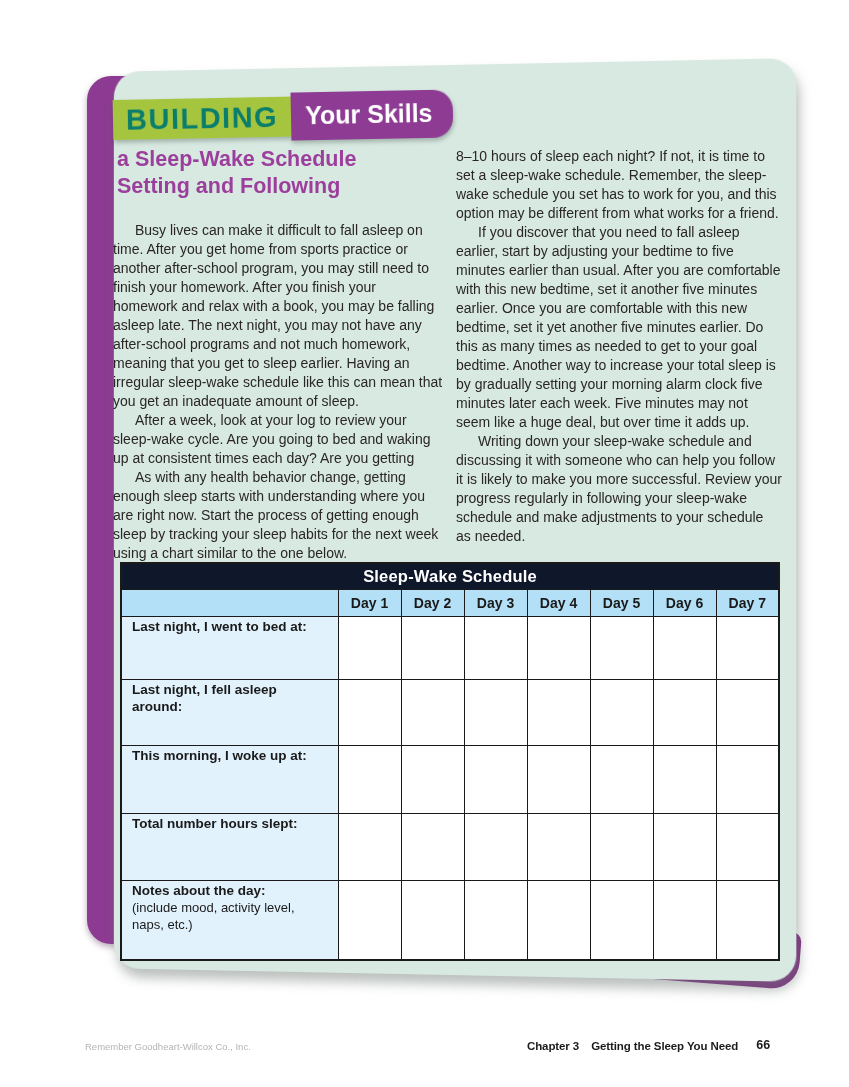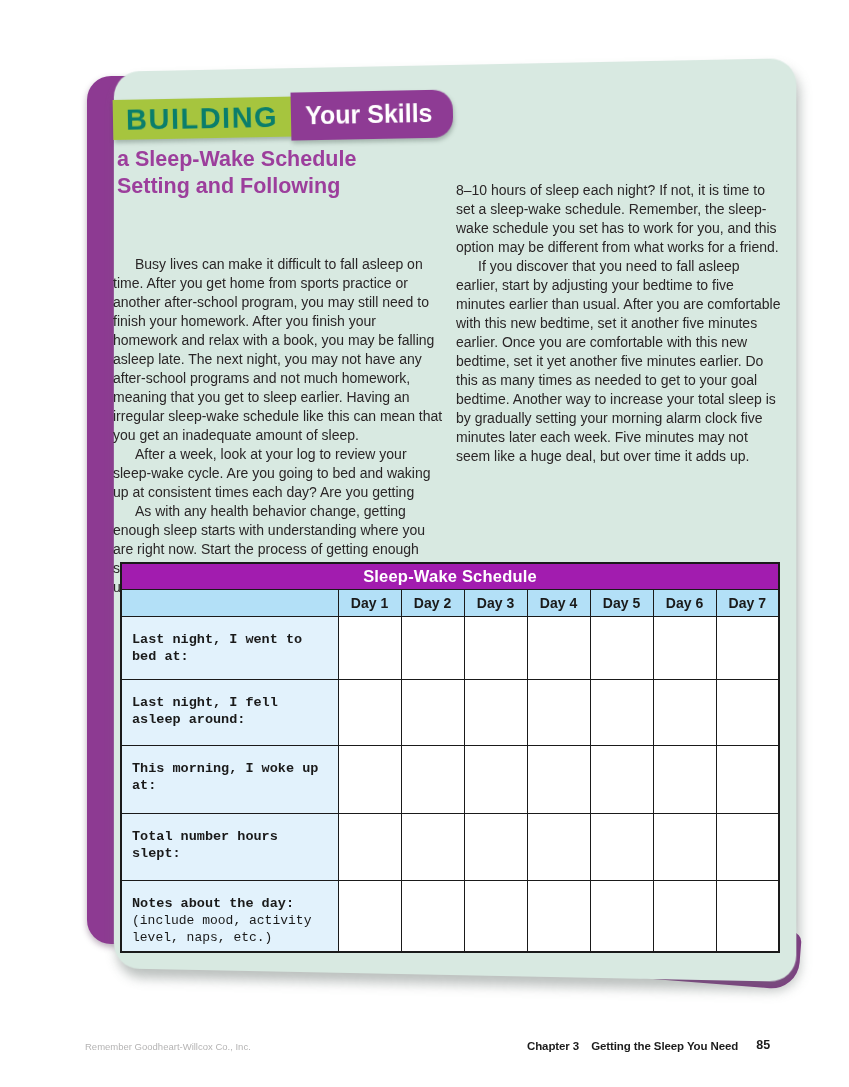--- a/index.html
+++ b/index.html
@@ -45,48 +45,48 @@
     background:#8e3b94; color:#ffffff; font-weight:bold; font-size:25px;
     height:48px; line-height:46px; padding:0 20px 0 14px;
     border-radius:0 20px 20px 0; white-space:nowrap;
   }
 
   .page-title {
     position:absolute; left:117px; top:146px; width:340px;
     color:#9c3e9c; font-weight:bold; font-size:21.5px; line-height:27px;
   }
 
-  .col { position:absolute; color:#2a2627; font-size:14px; line-height:19px;margin-top:34px; }
+  .col { position:absolute; color:#2a2627; font-size:14px; line-height:19px; }
   .col-left  { left:113px; top:221px; width:331px; }
   .col-right { left:456px; top:147px; width:326px; }
   .col p.indent { text-indent:22px; }
 
   
   .sleep-table-wrap { position:absolute; left:120px; top:562px; }
   table.sleep {
     border-collapse:collapse; table-layout:fixed; width:658px;
     border:2px solid #1a1a1a;
   }
   table.sleep td, table.sleep th { border:1px solid #1a1a1a; }
   .t-title {
-    background:#a21caf; color:#ffffff; font-weight:bold; font-size:16.5px;
+    background:#0f172a; color:#ffffff; font-weight:bold; font-size:16.5px;
     text-align:center; height:26px; letter-spacing:0.2px;
   }
   .t-dayrow th {
     background:#b3e0f7; color:#1a1a1a; font-weight:bold; font-size:14px;
     text-align:center; height:27px;
   }
   .t-label {
     background:#e2f2fc; vertical-align:top; text-align:left;
-    padding:14px 10px 0 10px; font-size:13.5px; line-height:17px; color:#1a1a1a;font-family:Liberation Mono, monospace;
+    padding:1px 10px 0 10px; font-size:13.5px; line-height:17px; color:#1a1a1a;
   }
   .t-label .lbl { font-weight:bold; }
   .t-label .sub { font-weight:normal; font-size:13px; }
   .t-cell { background:#ffffff; }
-  .tr-a{height:63px}.tr-b{height:66px}.tr-c{height:68px}.tr-d{height:67px}.tr-e{height:72px}
+  .tr-a{height:63px}.tr-b{height:66px}.tr-c{height:68px}.tr-d{height:67px}.tr-e{height:80px}
 
   
   .footer-copyright {
     position:absolute; left:85px; top:1041px; color:#b5b4b4; font-size:9.5px;
   }
   .footer-chapter {
     position:absolute; right:79px; top:1038px; display:flex; align-items:flex-end;
     color:#1c1c1c; font-size:11.5px; font-weight:bold; letter-spacing:-0.1px;margin-left:12px;
   }
   .footer-chapter .gap1 { margin-left:12px; }
@@ -115,20 +115,21 @@
 
     <div class="col col-left">
       <p class="indent">Busy lives can make it difficult to fall asleep on time. After you get home from sports practice or another after-school program, you may still need to finish your homework. After you finish your homework and relax with a book, you may be falling asleep late. The next night, you may not have any after-school programs and not much homework, meaning that you get to sleep earlier. Having an irregular sleep-wake schedule like this can mean that you get an inadequate amount of sleep.</p>
       <p class="indent">After a week, look at your log to review your sleep-wake cycle. Are you going to bed and waking up at consistent times each day? Are you getting</p>
       <p class="indent">As with any health behavior change, getting enough sleep starts with understanding where you are right now. Start the process of getting enough sleep by tracking your sleep habits for the next week using a chart similar to the one below.</p>
     </div>
 
     <div class="col col-right">
       <p>8–10 hours of sleep each night? If not, it is time to set a sleep-wake schedule. Remember, the sleep-wake schedule you set has to work for you, and this option may be different from what works for a friend.</p>
       <p class="indent">If you discover that you need to fall asleep earlier, start by adjusting your bedtime to five minutes earlier than usual. After you are comfortable with this new bedtime, set it another five minutes earlier. Once you are comfortable with this new bedtime, set it yet another five minutes earlier. Do this as many times as needed to get to your goal bedtime. Another way to increase your total sleep is by gradually setting your morning alarm clock five minutes later each week. Five minutes may not seem like a huge deal, but over time it adds up.</p>
+      <p class="indent">Writing down your sleep-wake schedule and discussing it with someone who can help you follow it is likely to make you more successful. Review your progress regularly in following your sleep-wake schedule and make adjustments to your schedule as needed.</p>
     </div>
 
     <div class="sleep-table-wrap">
       <table class="sleep">
         <colgroup>
           <col style="width:217px">
           <col style="width:63px">
             <col style="width:63px">
             <col style="width:63px">
           <col style="width:63px">
@@ -213,16 +214,16 @@
         </tr>
       </tbody>
         </table>
     </div>
   </div>
 
   <div class="footer-copyright">Remember Goodheart-Willcox Co., Inc.</div>
   <div class="footer-chapter">
     <span>Chapter 3</span>
     <span class="gap1">Getting the Sleep You Need</span>
-    <span class="gap2">85</span>
+    <span class="gap2">66</span>
   </div>
 
 </div>
 
 </body></html>

